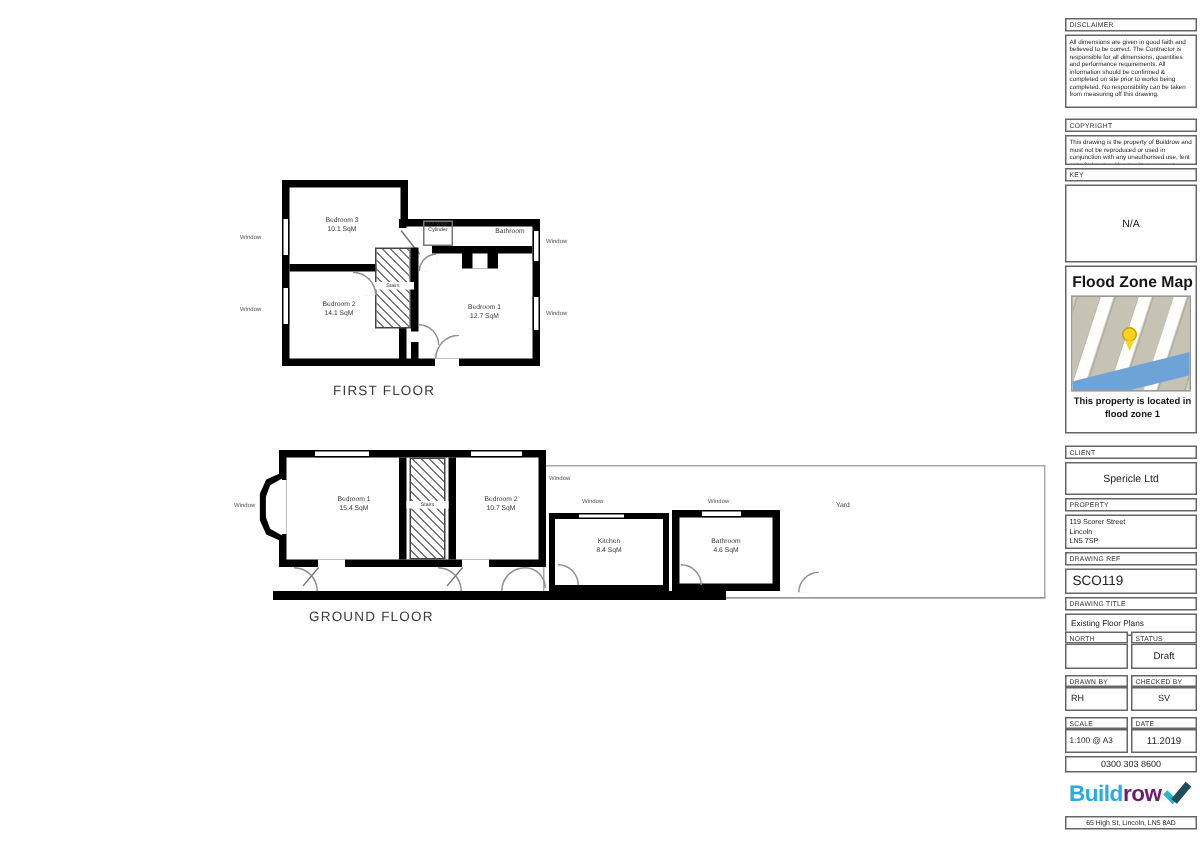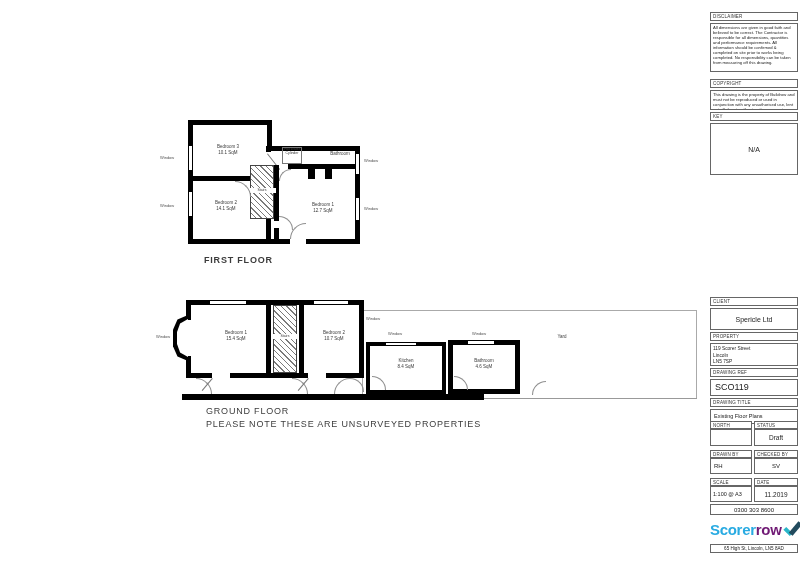--- a/index.html
+++ b/index.html
@@ -87,21 +87,21 @@
       <span>12.7 SqM</span>
     </div>
     <div class="lbl" style="left:138px;top:33px;width:32px;">Bathroom</div>
     <div class="lbl" style="left:96px;top:29px;width:18px;height:15px;font-size:3.5px;line-height:1.1;border:1px solid #777;overflow:hidden;">Hot Water Cylinder</div>
 
     <div class="winlbl" style="left:-26px;top:37px;">Window</div>
     <div class="winlbl" style="left:-26px;top:85px;">Window</div>
     <div class="winlbl" style="left:178px;top:40px;">Window</div>
     <div class="winlbl" style="left:178px;top:88px;">Window</div>
   </div>
-  <div class="floor-title" style="left:204px;top:255px;font-weight:bold;">FIRST FLOOR</div>
+  <div class="floor-title" style="left:222px;top:255px;">FIRST FLOOR</div>
 
   <div class="abs" style="left:182px;top:298px;width:520px;height:110px;">
 
     <div class="abs" style="left:180px;top:12px;width:335px;height:89px;border:1px solid #aaa;"></div>
 
     <div class="room" style="left:4px;top:2px;width:178px;height:78px;"></div>
 
     <div class="gap" style="left:4px;top:22px;width:5px;height:36px;"></div>
     <div class="abs" style="left:-9px;top:17px;width:15px;height:46px;background:#000;clip-path:polygon(100% 0,30% 10%,0 32%,0 68%,30% 90%,100% 100%);"></div>
     <div class="abs" style="left:-5px;top:21px;width:11px;height:38px;background:#fff;clip-path:polygon(100% 0,28% 12%,0 34%,0 66%,28% 88%,100% 100%);"></div>
@@ -151,31 +151,46 @@
       <span>4.6 SqM</span>
     </div>
     <div class="lbl" style="left:360px;top:36px;width:40px;">Yard</div>
 
     <div class="winlbl" style="left:-26px;top:36px;">Window</div>
     <div class="winlbl" style="left:184px;top:18px;">Window</div>
     <div class="winlbl" style="left:206px;top:33px;">Window</div>
     <div class="winlbl" style="left:290px;top:33px;">Window</div>
   </div>
   <div class="floor-title" style="left:206px;top:406px;">GROUND FLOOR</div>
-  <div class="floor-title" style="left:206px;top:419px;">PLEASE NOTE THESE ARE UNSURVEYED PROPERTIES</div>
 
   <div class="hdr" style="left:710px;top:12px;width:88px;height:9px;">DISCLAIMER</div>
   <div class="tbx tiny" style="left:710px;top:23px;width:88px;height:49px;">All dimensions are given in good faith and believed to be correct. The Contractor is responsible for all dimensions, quantities and performance requirements. All information should be confirmed &amp; completed on site prior to works being completed. No responsibility can be taken from measuring off this drawing.</div>
 
   <div class="hdr" style="left:710px;top:79px;width:88px;height:9px;">COPYRIGHT</div>
   <div class="tbx tiny" style="left:710px;top:90px;width:88px;height:20px;">This drawing is the property of Buildrow and must not be reproduced or used in conjunction with any unauthorised use, lent or to 3rd party without written consent.</div>
 
   <div class="hdr" style="left:710px;top:112px;width:88px;height:9px;">KEY</div>
   <div class="tbx cent" style="left:710px;top:123px;width:88px;height:52px;font-size:7px;">N/A</div>
 
+  <div class="tbx" style="left:710px;top:177px;width:88px;height:112px;">
+    <div class="abs cent" style="left:0;top:3px;width:88px;height:14px;font-size:10.5px;font-weight:bold;color:#161616;">Flood Zone Map</div>
+    <div class="mapscene">
+      <div class="mblock" style="left:-8px;top:-10px;width:16px;height:88px;transform:rotate(18deg);"></div>
+      <div class="mblock" style="left:18px;top:-12px;width:16px;height:88px;transform:rotate(18deg);"></div>
+      <div class="mblock" style="left:44px;top:-14px;width:16px;height:88px;transform:rotate(18deg);"></div>
+      <div class="mblock" style="left:68px;top:-16px;width:18px;height:88px;transform:rotate(18deg);"></div>
+      <div class="mstreet" style="left:8px;top:-12px;width:8px;height:92px;transform:rotate(18deg);"></div>
+      <div class="mstreet" style="left:34px;top:-14px;width:8px;height:92px;transform:rotate(18deg);"></div>
+      <div class="mstreet" style="left:58px;top:-16px;width:8px;height:92px;transform:rotate(18deg);"></div>
+      <div class="mwater" style="left:-8px;top:46px;width:100px;height:15px;transform:rotate(-14deg);"></div>
+      <div class="pinhead" style="left:33px;top:20px;"></div>
+      <div class="pintail" style="left:35px;top:29px;"></div>
+    </div>
+    <div class="abs" style="left:4px;top:86px;width:80px;font-size:6.3px;font-weight:bold;text-align:center;line-height:1.4;color:#161616;">This property is located in flood zone 1</div>
+  </div>
 
   <div class="hdr" style="left:710px;top:297px;width:88px;height:9px;">CLIENT</div>
   <div class="tbx cent" style="left:710px;top:308px;width:88px;height:22px;font-size:7px;">Spericle Ltd</div>
 
   <div class="hdr" style="left:710px;top:332px;width:88px;height:9px;">PROPERTY</div>
   <div class="tbx" style="left:710px;top:343px;width:88px;height:23px;font-size:4.8px;line-height:1.4;padding:2px;">
     <div>119 Scorer Street</div>
     <div>Lincoln</div>
     <div>LN5 7SP</div>
   </div>
@@ -197,21 +212,21 @@
   <div class="tbx cent" style="left:754px;top:458px;width:44px;height:16px;font-size:6px;">SV</div>
 
   <div class="hdr" style="left:710px;top:478px;width:42px;height:8px;">SCALE</div>
   <div class="tbx" style="left:710px;top:486px;width:42px;height:16px;font-size:5.5px;line-height:14px;padding-left:2px;">1:100 @ A3</div>
   <div class="hdr" style="left:754px;top:478px;width:44px;height:8px;">DATE</div>
   <div class="tbx cent" style="left:754px;top:486px;width:44px;height:16px;font-size:6.5px;">11.2019</div>
 
   <div class="tbx cent" style="left:710px;top:504px;width:88px;height:11px;font-size:6px;">0300 303 8600</div>
 
   <div class="abs" style="left:710px;top:516px;width:88px;height:26px;display:flex;align-items:center;justify-content:center;gap:3px;">
-    <span class="logotext" style="color:#29abe2;">Scorer</span>
+    <span class="logotext" style="color:#29abe2;">Build</span>
       <span class="logotext" style="color:#701a75;margin-left:-3px;">row</span>
     <span class="abs" style="position:relative;width:18px;height:16px;display:inline-block;">
       <span class="seg" style="left:1px;top:6px;width:4px;height:9px;background:#2ab6c9;transform:rotate(-45deg);"></span>
       <span class="seg" style="left:8px;top:0px;width:5px;height:15px;background:#224b5e;transform:rotate(40deg);"></span>
     </span>
   </div>
 
   <div class="tbx cent" style="left:710px;top:544px;width:88px;height:9px;font-size:4.6px;">65 High St, Lincoln, LN5 8AD</div>
 
 </div>

